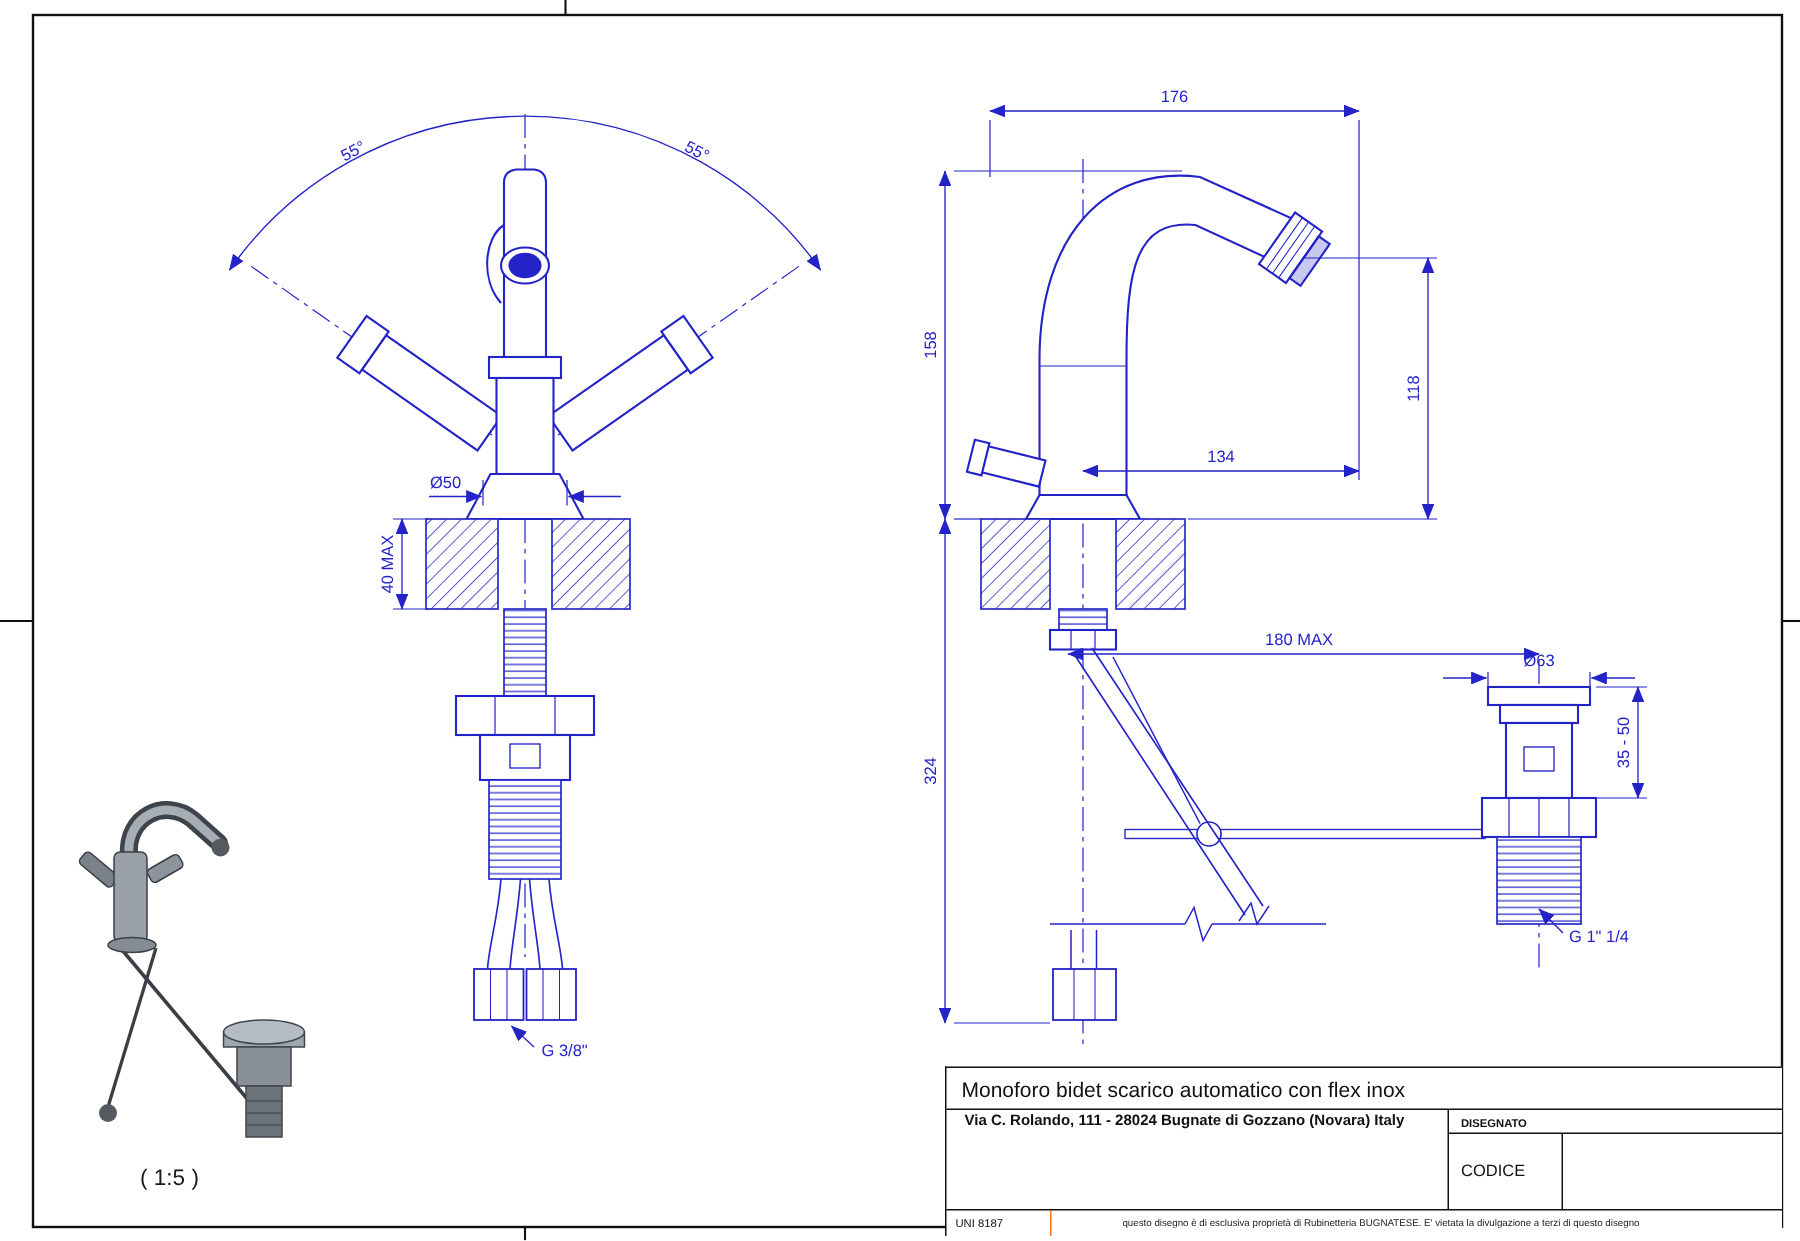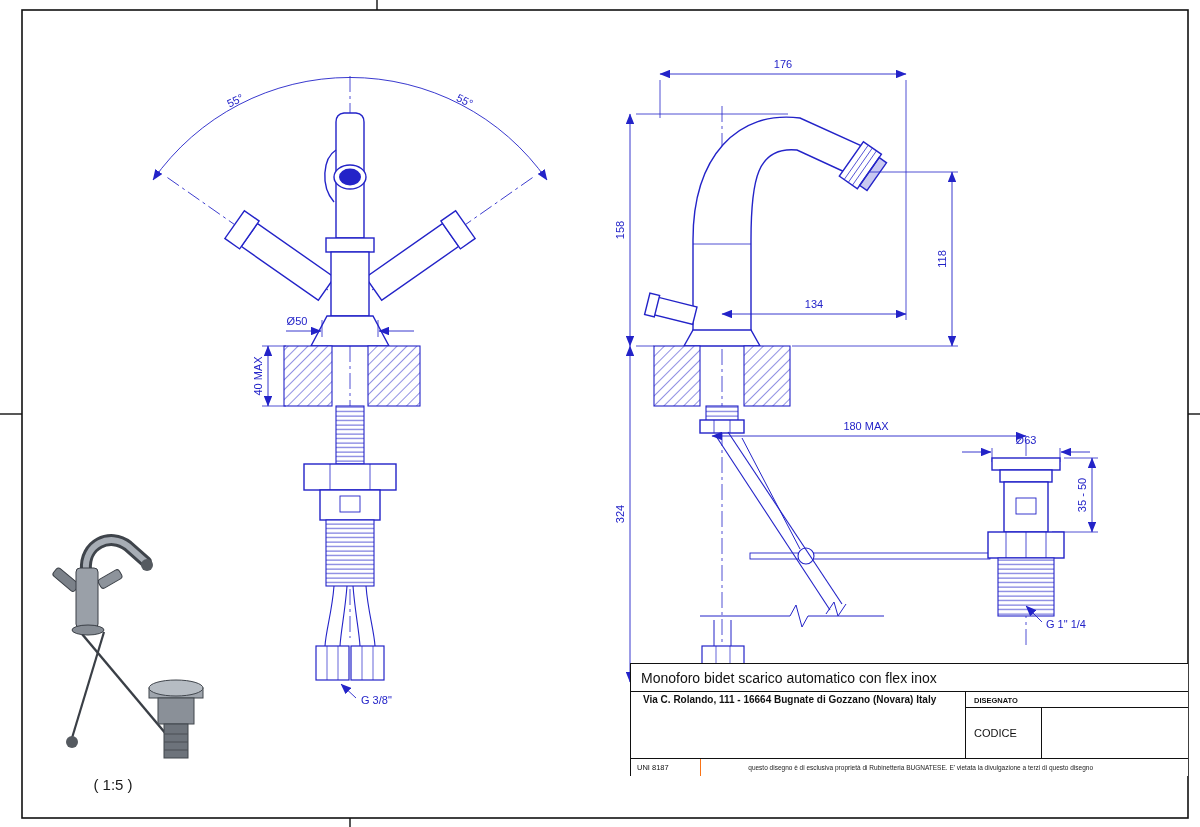--- a/index.html
+++ b/index.html
@@ -3,21 +3,21 @@
 <meta charset="utf-8">
 <style>
   * { margin:0; padding:0; box-sizing:border-box; }
   html,body { background:#ffffff; }
   body { font-family:"Liberation Sans", sans-serif; }
   .sheet { position:relative; width:1200px; height:827px; background:#ffffff; overflow:hidden; }
   .drawing { position:absolute; left:0; top:0; width:1200px; height:827px; }
   .dim { font-size:11px; fill:#2323c8; font-family:"Liberation Sans", sans-serif; }
   .scale-txt { font-size:15px; fill:#1a1a1a; font-family:"Liberation Sans", sans-serif; }
 
-  .title-block { position:absolute; left:630px; top:663px; width:558px; height:113px;
+  .title-block { position:absolute; left:630px; top:711px; width:558px; height:113px;
     border-left:1.5px solid #111; border-top:1.5px solid #111; background:#fff;
     color:#111; display:flex; flex-direction:column; }
   .tb-title-row { height:28px; border-bottom:1.5px solid #111; display:flex; align-items:center;
     padding-left:10px; font-size:14px; }
   .tb-main { flex:1; display:flex; min-height:0; }
   .tb-left { width:335px; border-right:1.5px solid #111; padding:2px 8px 3px 12px;
     display:flex; flex-direction:column; justify-content:space-between; }
   .brand { font-size:29px; font-weight:bold; letter-spacing:1px; line-height:29px;
     font-family:"DejaVu Sans", sans-serif; }
   .brand-sub { font-size:9px; font-weight:bold; letter-spacing:6px; padding-left:55px; margin-top:-2px; }
@@ -288,21 +288,21 @@
       <line x1="116" y1="222" x2="140" y2="222" stroke="#4a4f55"></line>
     </g>
   </g>
   <text x="113" y="790" class="scale-txt" text-anchor="middle">( 1:5 )</text>
 </svg>
 
 <div class="title-block">
   <div class="tb-title-row">Monoforo bidet scarico automatico con flex inox</div>
   <div class="tb-main">
     <div class="tb-left">
-      <div class="address">Via C. Rolando, 111 - 16664 Bugnate di Gozzano (Novara) Italy</div>
+      <div class="address">Via C. Rolando, 111 - 28024 Bugnate di Gozzano (Novara) Italy</div>
     </div>
     <div class="tb-right">
       <div class="tb-disegnato">DISEGNATO</div>
       <div class="tb-row3">
         <div class="codice-lbl">CODICE</div>
       </div>
     </div>
   </div>
   <div class="tb-bottom">
     <span class="uni">UNI 8187</span>

